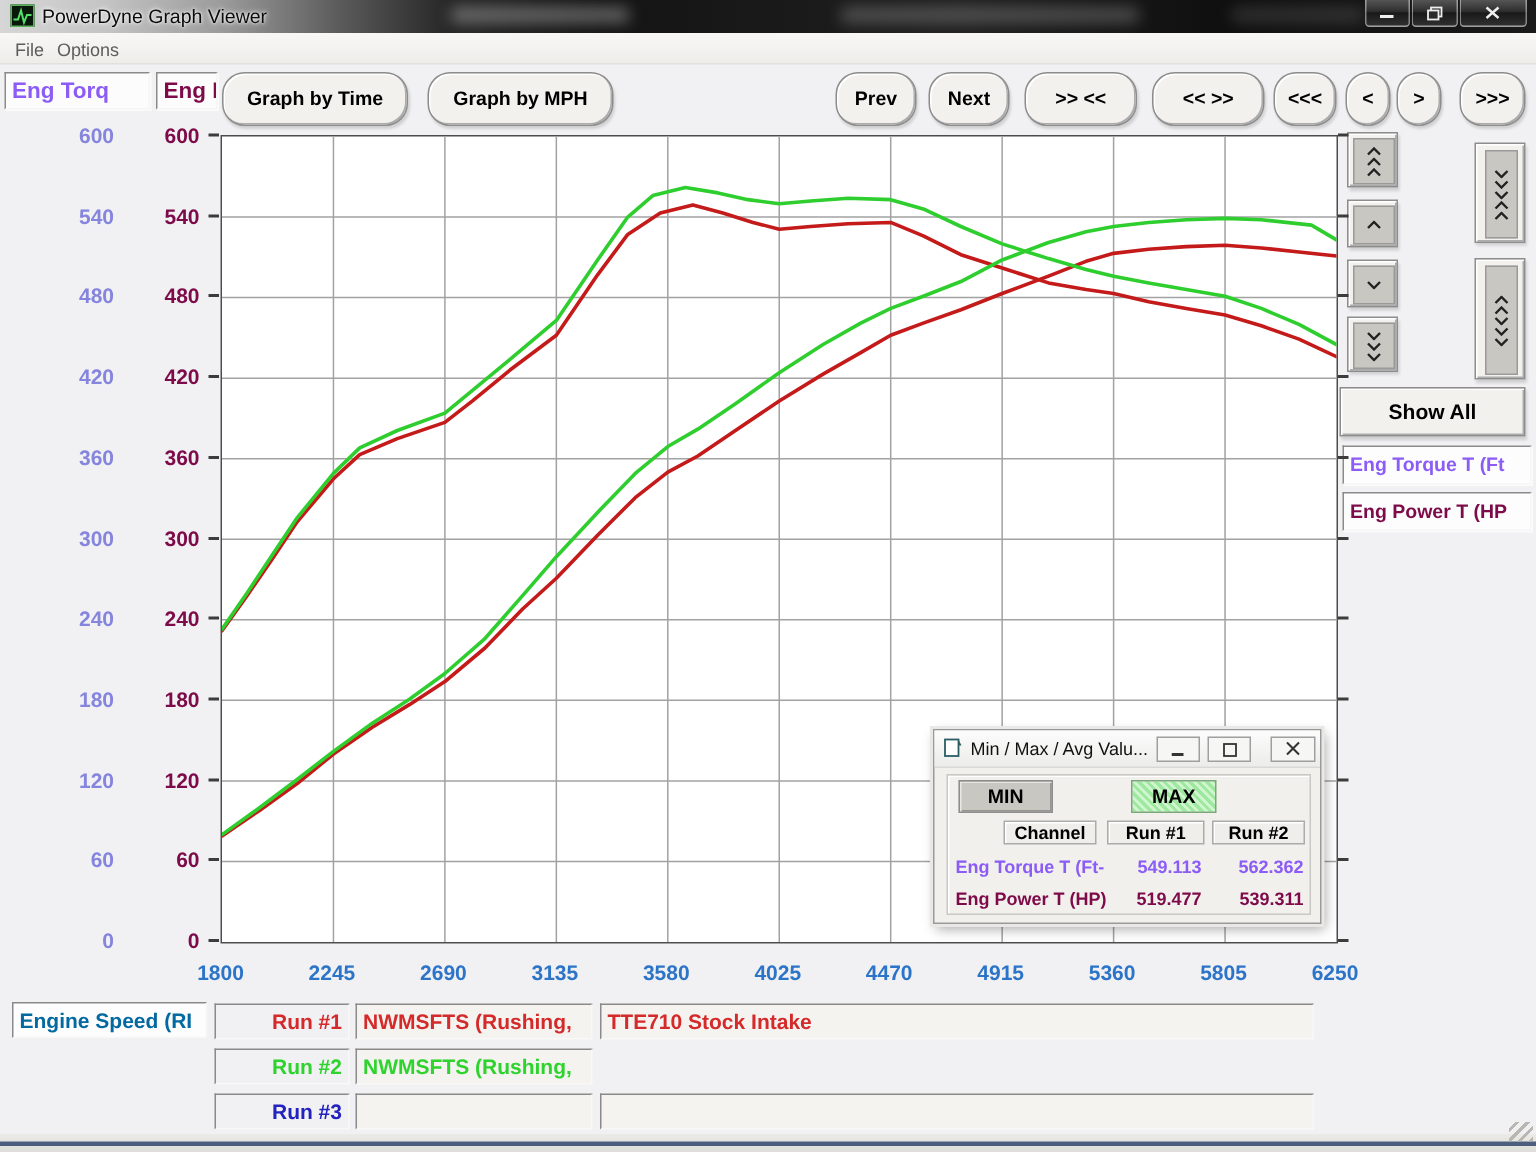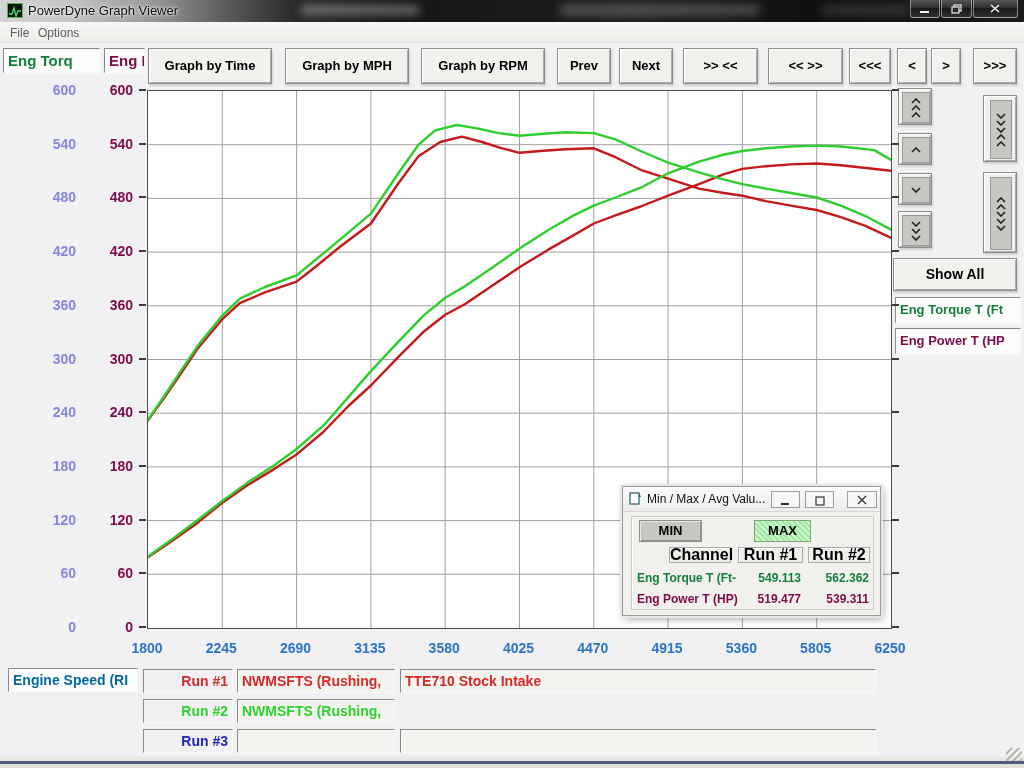--- a/index.html
+++ b/index.html
@@ -27,25 +27,25 @@
   
   .b-raised{background:#F2F1EE;border:1px solid #8D8D8D;box-sizing:border-box;
     box-shadow:inset 1px 1px 0 #FFFFFF,inset -1px -1px 0 #ACACAC,1px 2px 2px rgba(0,0,0,.14);}
   .sunken{background:#FDFDFD;border:1px solid;border-color:#8A8A8A #F6F6F6 #F6F6F6 #8A8A8A;
     box-sizing:border-box;box-shadow:1px 1px 0 #FBFBFB;}
   .btxt{font-weight:bold;font-size:13px;color:#000;text-align:center;}
 
   
   .hdrbox{top:48px;height:25px;line-height:23px;font-size:15px;font-weight:bold;
     padding-left:4px;overflow:hidden;white-space:nowrap;background:#FCFCFC;}
-  .c-torq{color:#15803d;} .c-pow{color:#7E0B49;}
+  .c-torq{color:#8b5cf6;} .c-pow{color:#7E0B49;}
   .c-blue{color:#0369a1;} .c-red{color:#D42A2A;} .c-green{color:#2ED32E;} .c-navy{color:#2222BE;}
 
   
-  .tbtn{top:48px;height:36px;line-height:34px;cursor:default;}
+  .tbtn{top:48px;height:36px;line-height:34px;cursor:default;border-radius:15px;}
 
   
   #plot{left:147px;top:90px;width:743px;height:537px;background:#fff;border:1px solid #4c4c4c;}
   .ylab{position:absolute;height:18px;line-height:18px;font-size:14px;font-weight:bold;text-align:right;}
   .xlab{position:absolute;width:74px;height:18px;line-height:18px;font-size:14px;font-weight:bold;
     text-align:center;color:#2B74C8;}
   .tickmark{position:absolute;width:7px;height:2px;background:#3c3c3c;}
 
   
   .chevbox{background:#C9C7C2;border:1px solid #9a9a9a;display:flex;flex-direction:column;
@@ -54,21 +54,21 @@
     padding-left:4px;overflow:hidden;white-space:nowrap;}
 
   
   #mmwin{left:622px;top:486px;width:257px;height:128px;background:#F1F0ED;
     border:1px solid #9a9a9a;box-shadow:0 0 0 2px #E9E8E6,2px 3px 8px rgba(0,0,0,.35);}
   .mmtitle{left:0;top:0;width:100%;height:24px;background:linear-gradient(#FCFCFC,#ECECEA);
     border-bottom:1px solid #D8D8D8;}
   .mmtitletxt{position:absolute;left:24px;top:5px;font-size:12px;color:#111;white-space:nowrap;}
   .mmctl{position:absolute;top:4px;width:29px;height:17px;background:#F6F6F4;
     border:1px solid #9F9F9F;box-sizing:border-box;text-align:center;}
-  .mmhdr{top:60px;height:16px;line-height:14px;font-size:16px;font-weight:bold;text-align:center;
+  .mmhdr{top:60px;height:16px;line-height:14px;font-size:12px;font-weight:bold;text-align:center;
     background:#EFEEEB;border:1px solid #ABABAB;box-sizing:border-box;
     box-shadow:inset 1px 1px 0 #FFF;}
   .mmrowtxt{position:absolute;font-size:12px;font-weight:bold;white-space:nowrap;}
   .mmval{text-align:right;}
 
   
   .bfield{height:24px;line-height:22px;font-size:14px;font-weight:bold;overflow:hidden;
     white-space:nowrap;background:#F4F3F0;border:1px solid;border-color:#8A8A8A #F8F8F8 #F8F8F8 #8A8A8A;
     box-sizing:border-box;padding:0 4px;}
 
@@ -114,21 +114,20 @@
   <div class="abs menubar">
     <span class="menuitem" style="left:4px;">File</span>
     <span class="menuitem" style="left:32px;">Options</span>
   </div>
 
   <div class="abs hdrbox sunken c-torq" style="left:3px;width:97px;">Eng Torq</div>
   <div class="abs hdrbox sunken c-pow" style="left:104px;width:41px;">Eng Powe</div>
 
   <div class="abs tbtn b-raised btxt" style="left:148px;width:124px;">Graph by Time</div>
   <div class="abs tbtn b-raised btxt" style="left:285px;width:124px;">Graph by MPH</div>
-  <div class="abs tbtn b-raised btxt" style="left:421px;width:124px;">Graph by RPM</div>
   <div class="abs tbtn b-raised btxt" style="left:557px;width:54px;">Prev</div>
   <div class="abs tbtn b-raised btxt" style="left:619px;width:54px;">Next</div>
   <div class="abs tbtn b-raised btxt" style="left:683px;width:75px;">&gt;&gt; &lt;&lt;</div>
   <div class="abs tbtn b-raised btxt" style="left:768px;width:75px;">&lt;&lt; &gt;&gt;</div>
   <div class="abs tbtn b-raised btxt" style="left:849px;width:42px;">&lt;&lt;&lt;</div>
   <div class="abs tbtn b-raised btxt" style="left:897px;width:30px;">&lt;</div>
   <div class="abs tbtn b-raised btxt" style="left:931px;width:30px;">&gt;</div>
   <div class="abs tbtn b-raised btxt" style="left:973px;width:44px;">&gt;&gt;&gt;</div>
 
   <div class="abs" id="plot">

